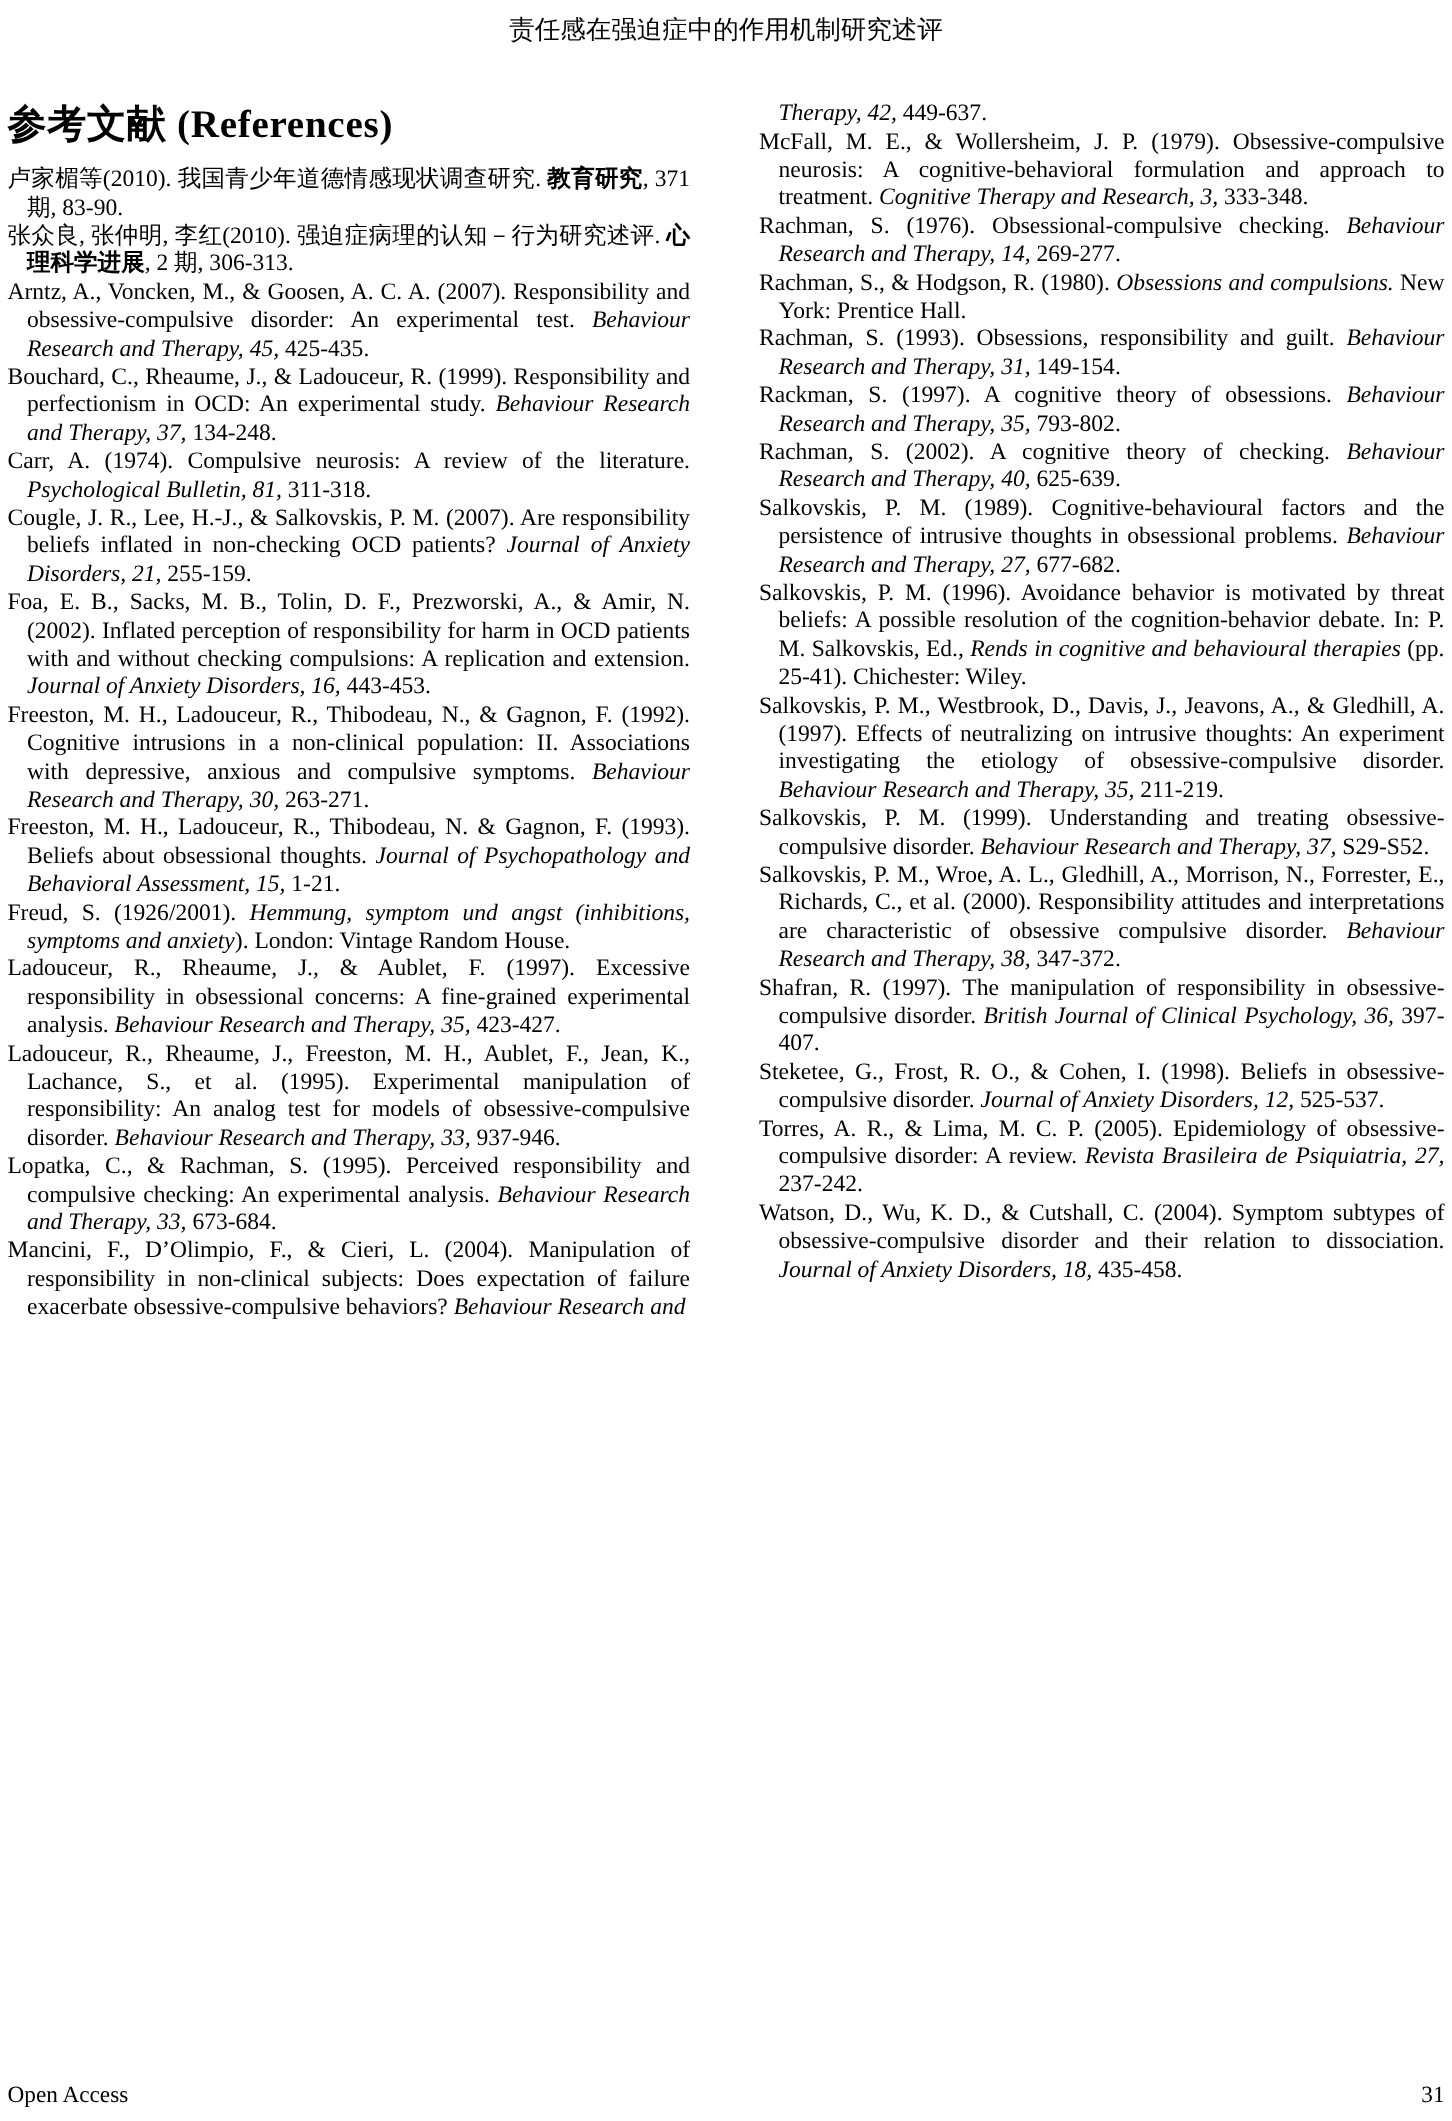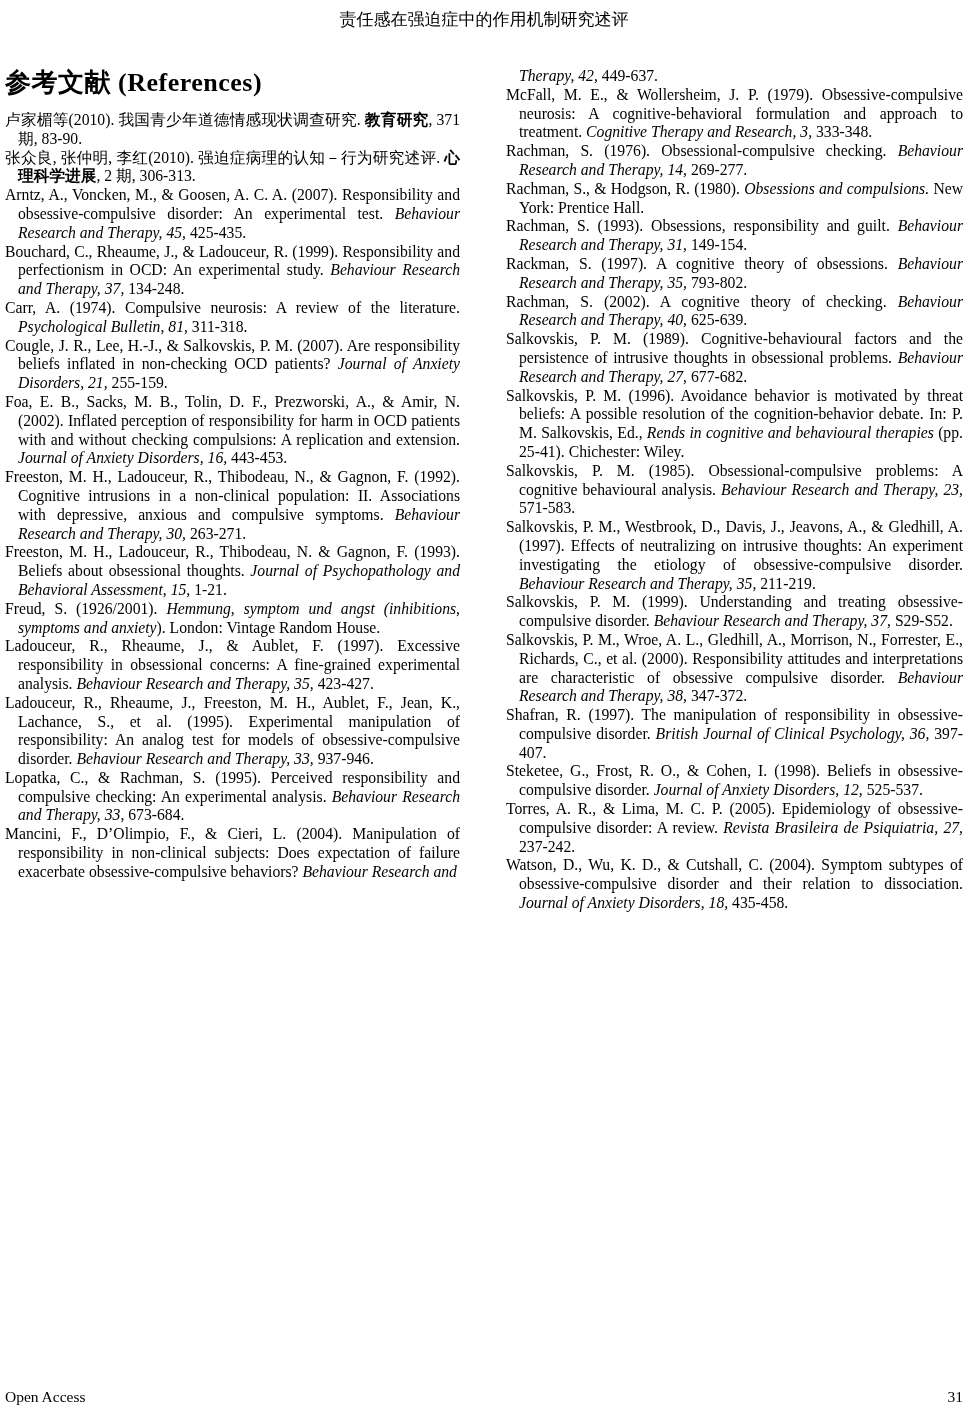--- a/index.html
+++ b/index.html
@@ -94,21 +94,20 @@
     <div id="refs-right">
         <p class="ref cont"><span class="it">Therapy, 42,</span><span> 449-637.</span></p>
         <p class="ref"><span>McFall, M. E., &amp; Wollersheim, J. P. (1979). Obsessive-compulsive neurosis: A cognitive-behavioral formulation and approach to treatment. </span><span class="it">Cognitive Therapy and Research, 3,</span><span> 333-348.</span></p>
         <p class="ref"><span>Rachman, S. (1976). Obsessional-compulsive checking. </span><span class="it">Behaviour Research and Therapy, 14,</span><span> 269-277.</span></p>
         <p class="ref"><span>Rachman, S., &amp; Hodgson, R. (1980). </span><span class="it">Obsessions and compulsions.</span><span> New York: Prentice Hall.</span></p>
         <p class="ref"><span>Rachman, S. (1993). Obsessions, responsibility and guilt. </span><span class="it">Behaviour Research and Therapy, 31,</span><span> 149-154.</span></p>
         <p class="ref"><span>Rackman, S. (1997). A cognitive theory of obsessions. </span><span class="it">Behaviour Research and Therapy, 35,</span><span> 793-802.</span></p>
         <p class="ref"><span>Rachman, S. (2002). A cognitive theory of checking. </span><span class="it">Behaviour Research and Therapy, 40,</span><span> 625-639.</span></p>
         <p class="ref"><span>Salkovskis, P. M. (1989). Cognitive-behavioural factors and the persistence of intrusive thoughts in obsessional problems. </span><span class="it">Behaviour Research and Therapy, 27,</span><span> 677-682.</span></p>
         <p class="ref"><span>Salkovskis, P. M. (1996). Avoidance behavior is motivated by threat beliefs: A possible resolution of the cognition-behavior debate. In: P. M. Salkovskis, Ed., </span><span class="it">Rends in cognitive and behavioural therapies</span><span> (pp. 25-41). Chichester: Wiley.</span></p>
-        <p class="ref"><span>Salkovskis, P. M. (1985). Obsessional-compulsive problems: A cognitive behavioural analysis. </span><span class="it">Behaviour Research and Therapy, 23,</span><span> 571-583.</span></p>
         <p class="ref"><span>Salkovskis, P. M., Westbrook, D., Davis, J., Jeavons, A., &amp; Gledhill, A. (1997). Effects of neutralizing on intrusive thoughts: An experiment investigating the etiology of obsessive-compulsive disorder. </span><span class="it">Behaviour Research and Therapy, 35,</span><span> 211-219.</span></p>
         <p class="ref"><span>Salkovskis, P. M. (1999). Understanding and treating obsessive-compulsive disorder. </span><span class="it">Behaviour Research and Therapy, 37,</span><span> S29-S52.</span></p>
         <p class="ref"><span>Salkovskis, P. M., Wroe, A. L., Gledhill, A., Morrison, N., Forrester, E., Richards, C., et al. (2000). Responsibility attitudes and interpretations are characteristic of obsessive compulsive disorder. </span><span class="it">Behaviour Research and Therapy, 38,</span><span> 347-372.</span></p>
         <p class="ref"><span>Shafran, R. (1997). The manipulation of responsibility in obsessive-compulsive disorder. </span><span class="it">British Journal of Clinical Psychology, 36,</span><span> 397-407.</span></p>
         <p class="ref"><span>Steketee, G., Frost, R. O., &amp; Cohen, I. (1998). Beliefs in obsessive-compulsive disorder. </span><span class="it">Journal of Anxiety Disorders, 12,</span><span> 525-537.</span></p>
         <p class="ref"><span>Torres, A. R., &amp; Lima, M. C. P. (2005). Epidemiology of obsessive-compulsive disorder: A review. </span><span class="it">Revista Brasileira de Psiquiatria, 27,</span><span> 237-242.</span></p>
         <p class="ref"><span>Watson, D., Wu, K. D., &amp; Cutshall, C. (2004). Symptom subtypes of obsessive-compulsive disorder and their relation to dissociation. </span><span class="it">Journal of Anxiety Disorders, 18,</span><span> 435-458.</span></p>
       </div>
   </div>
 </div>

